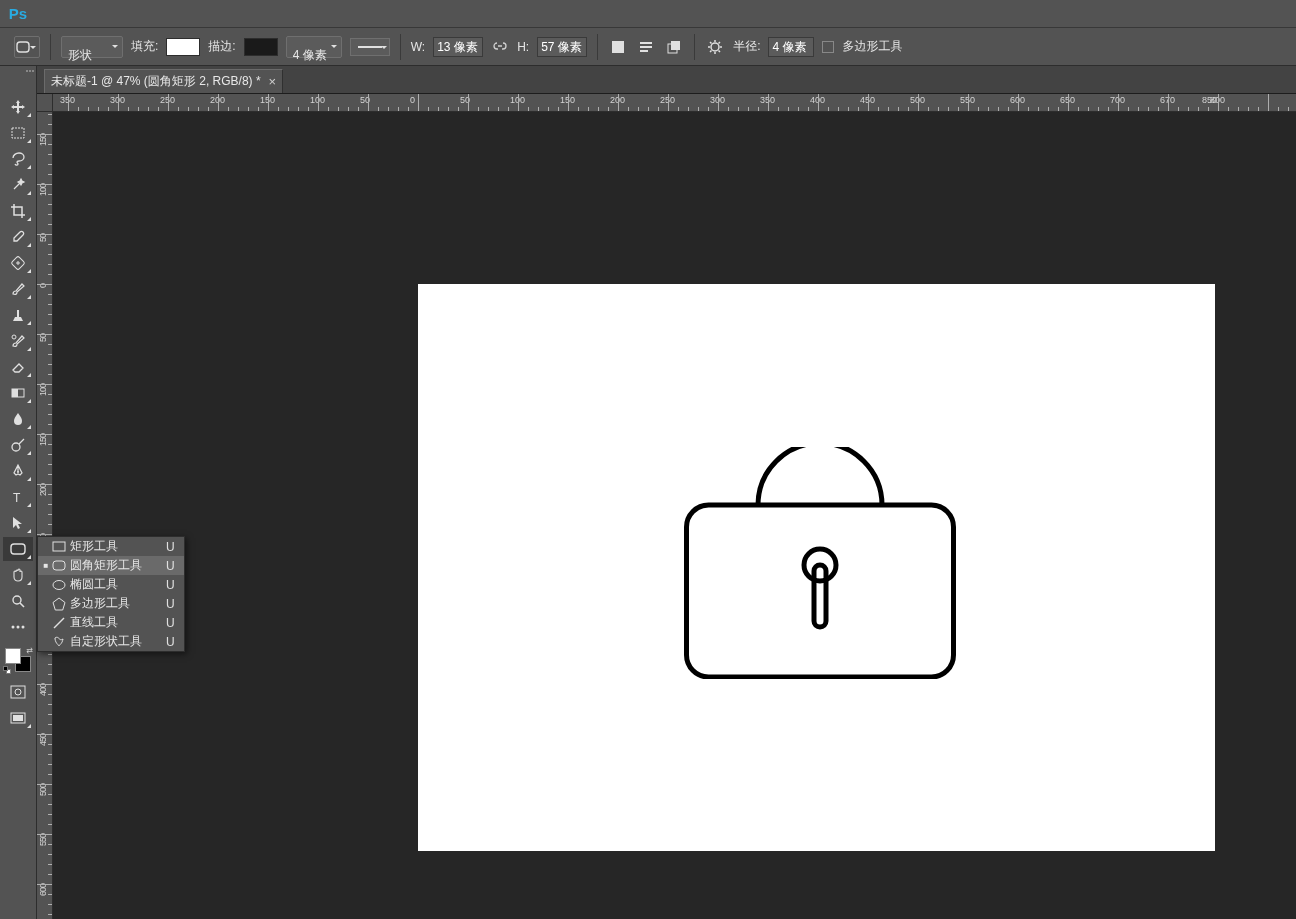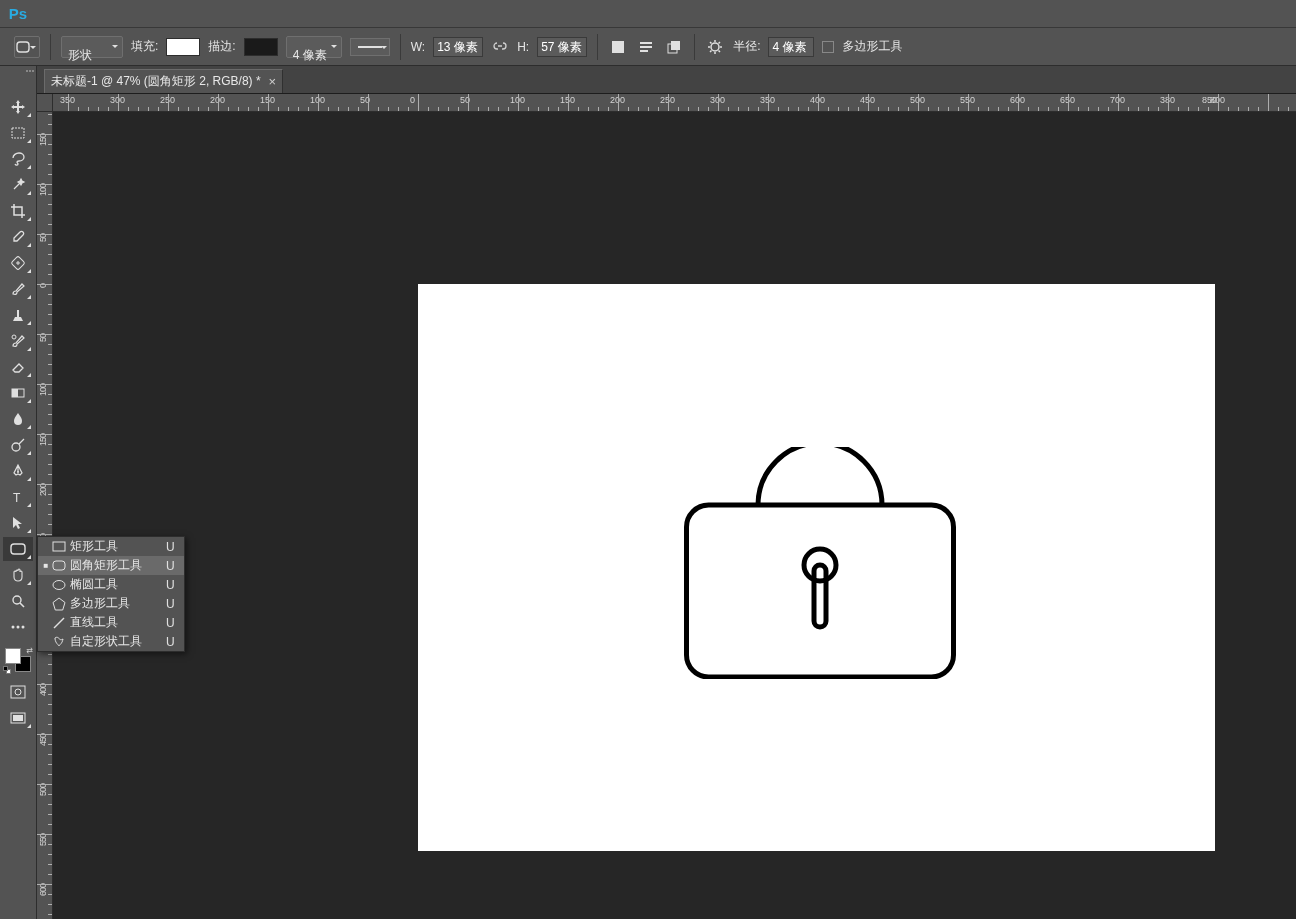--- a/index.html
+++ b/index.html
@@ -486,21 +486,21 @@
         <div class="tick" style="left: 1025px; height: 5px; top: 13px;"></div>
         <div class="tick" style="left: 1035px; height: 5px; top: 13px;"></div>
         <div class="tick" style="left: 1045px; height: 5px; top: 13px;"></div>
         <div class="tick" style="left: 1055px; height: 5px; top: 13px;"></div>
         <span class="major" style="left: 1057px;">700</span>
         <div class="tick" style="left: 1065px; height: 18px; top: 0px;"></div>
         <div class="tick" style="left: 1075px; height: 5px; top: 13px;"></div>
         <div class="tick" style="left: 1085px; height: 5px; top: 13px;"></div>
         <div class="tick" style="left: 1095px; height: 5px; top: 13px;"></div>
         <div class="tick" style="left: 1105px; height: 5px; top: 13px;"></div>
-        <span class="major" style="left: 1107px;">380</span>
+        <span class="major" style="left: 1107px;">670</span>
         <div class="tick" style="left: 1115px; height: 18px; top: 0px;"></div>
         <div class="tick" style="left: 1125px; height: 5px; top: 13px;"></div>
         <div class="tick" style="left: 1135px; height: 5px; top: 13px;"></div>
         <div class="tick" style="left: 1145px; height: 5px; top: 13px;"></div>
         <div class="tick" style="left: 1155px; height: 5px; top: 13px;"></div>
         <span class="major" style="left: 1157px;">800</span>
         <div class="tick" style="left: 1165px; height: 18px; top: 0px;"></div>
         <div class="tick" style="left: 1175px; height: 5px; top: 13px;"></div>
         <div class="tick" style="left: 1185px; height: 5px; top: 13px;"></div>
         <div class="tick" style="left: 1195px; height: 5px; top: 13px;"></div>

